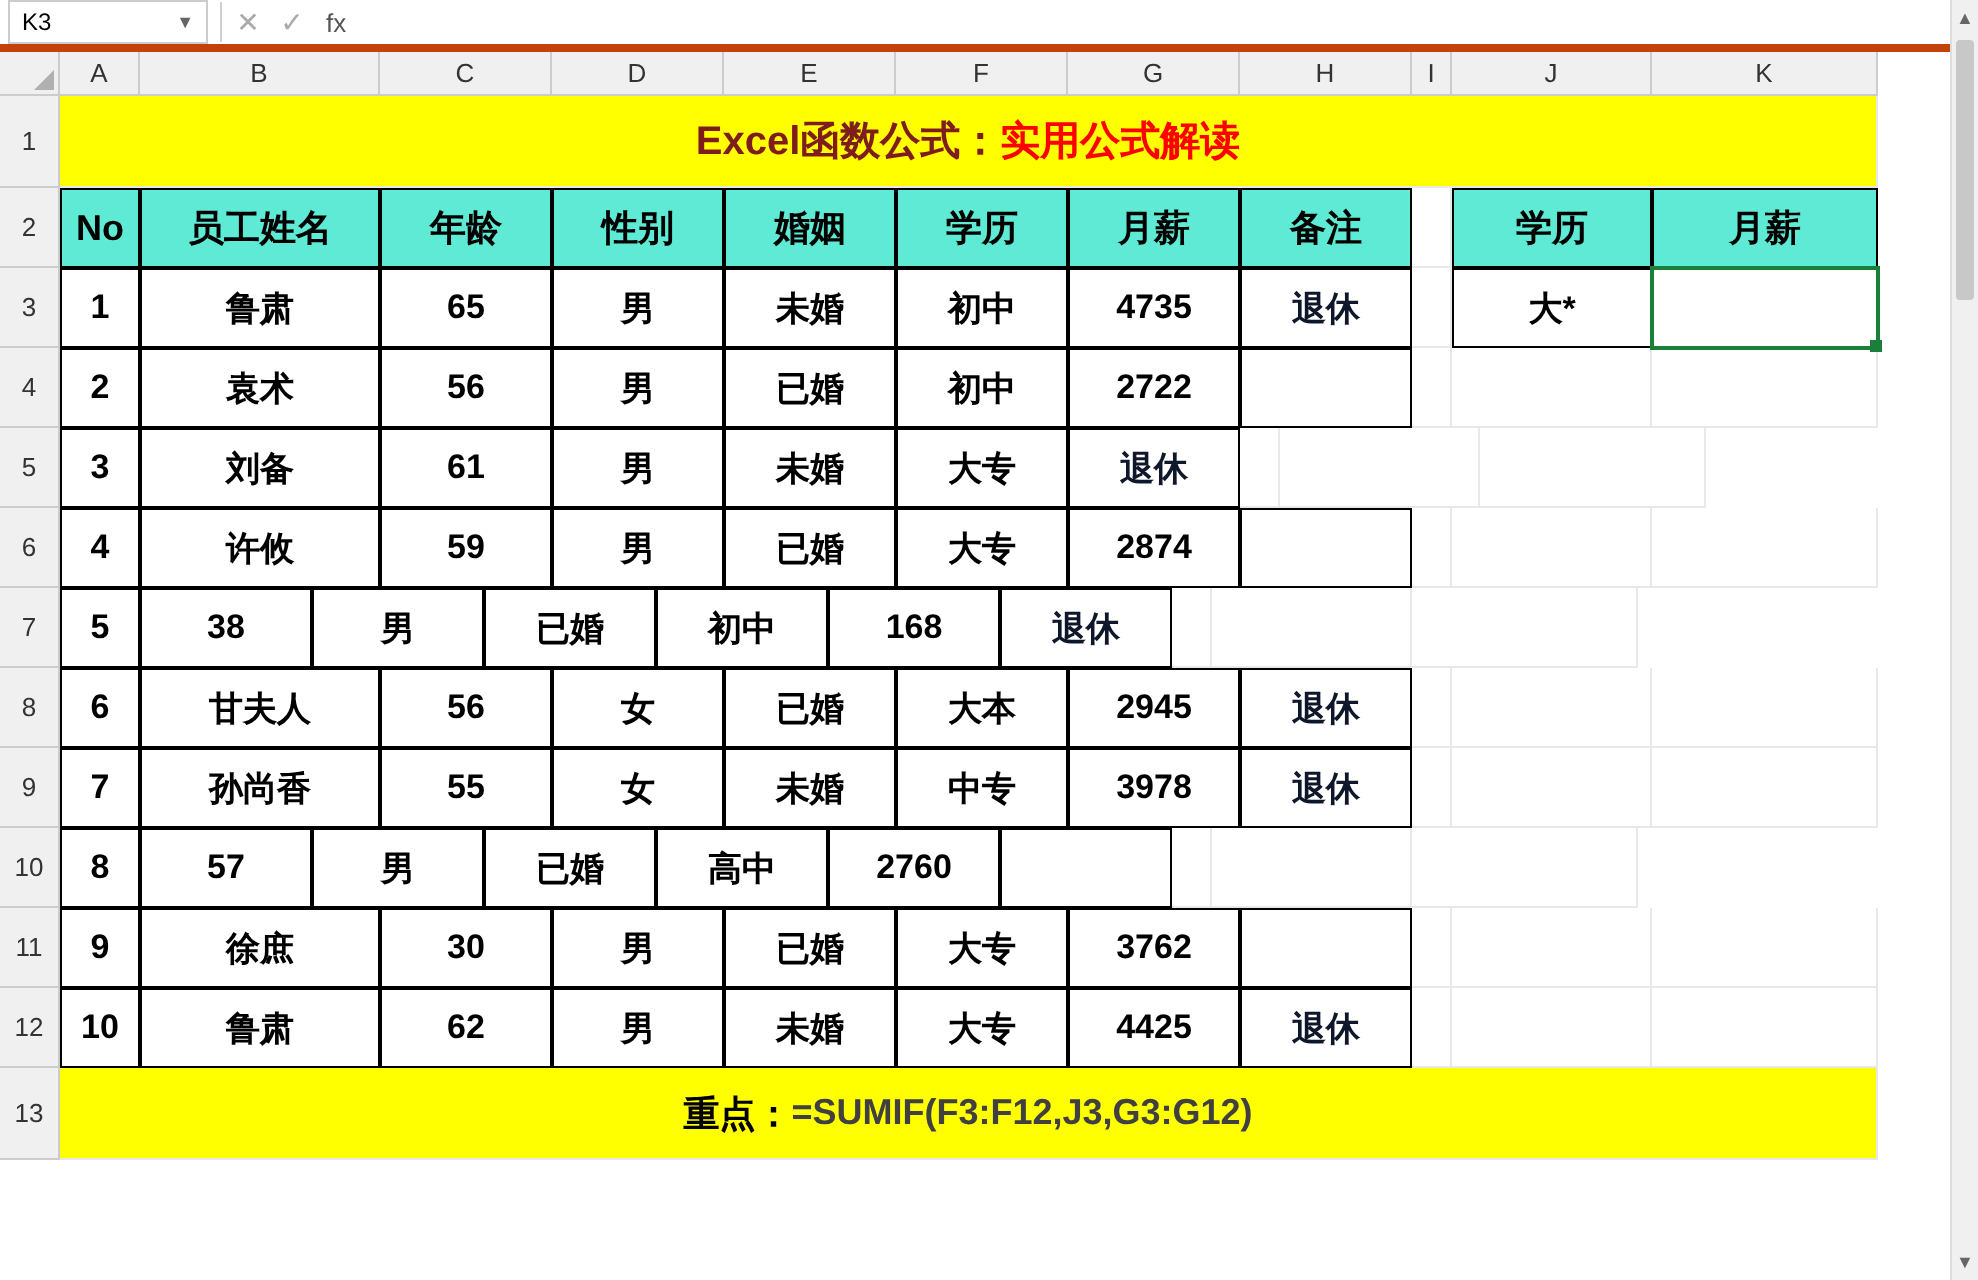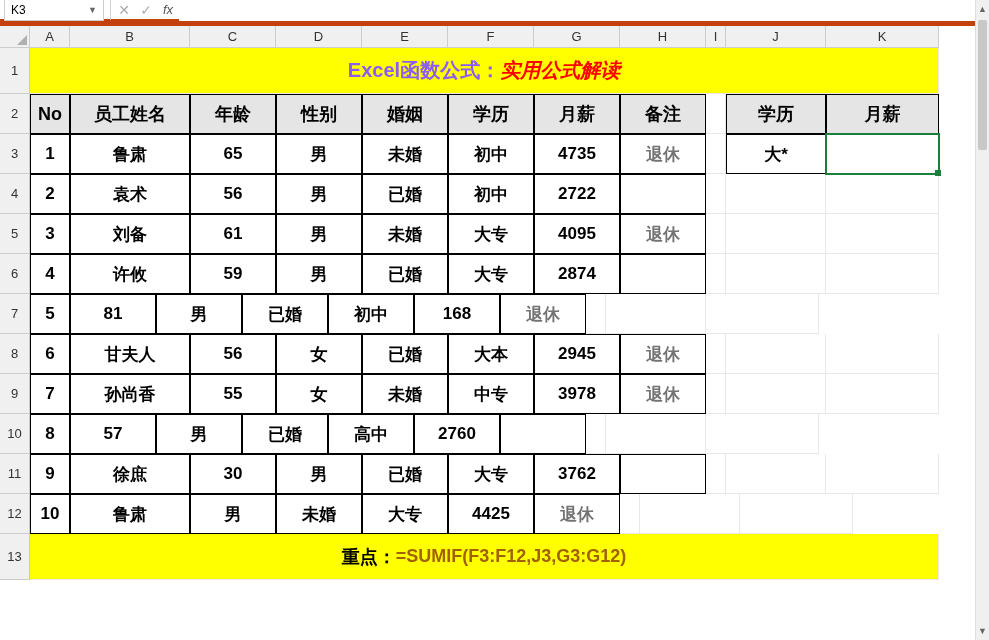--- a/index.html
+++ b/index.html
@@ -1,24 +1,24 @@
 <!DOCTYPE html>
 <html><head>
 <meta charset="utf-8">
 <style>
 * { margin: 0; padding: 0; box-sizing: border-box; }
 body { font-family: "Microsoft YaHei", SimSun, sans-serif; font-size: 14px; background: #fff; overflow: hidden; width: 989px; height: 640px; }
 
 
-.formula-bar { display: flex; align-items: center; height: 26px; border-bottom: 7px solid #c2410c; background: #fff; justify-content: center; }
+.formula-bar { display: flex; align-items: center; height: 26px; border-bottom: 4px solid #c2410c; background: #fff; justify-content: center; }
 .name-box { width: 100px; height: 22px; border: 1px solid #ccc; margin: 0 4px; padding: 0 6px; font-size: 12px; display: flex; align-items: center; justify-content: space-between; background: #fff; }
 .name-box-dd { color: #666; font-size: 9px; }
 .fb-sep { width: 1px; height: 20px; background: #d0d0d0; margin: 0 2px; }
 .fb-btn { width: 22px; text-align: center; color: #aaa; font-size: 14px; cursor: pointer; }
-.fx-label { font-style: italic; font-size: 13px; color: #555; padding: 0 6px; }
+.fx-label { font-size: 13px; color: #555; padding: 0 6px; }
 .formula-input { flex: 1; height: 22px; border: none; padding: 0 6px; font-size: 12px; }
 
 
 .sheet-wrap { position: relative; display: flex; }
 .corner { width: 30px; height: 22px; background: #f0f0f0; border-right: 1px solid #ccc; border-bottom: 1px solid #ccc; position: relative; }
 .corner::after { content: ""; position: absolute; right: 2px; bottom: 2px; width: 0; height: 0; border-left: 10px solid transparent; border-bottom: 10px solid #b0b0b0; }
 .col-headers { display: flex; flex: 1; }
 .col-h { height: 22px; background: #f0f0f0; border-right: 1px solid #ccc; border-bottom: 1px solid #ccc; display: flex; align-items: center; justify-content: center; font-size: 13px; color: #333; }
 
 .row-area { display: flex; }
@@ -41,33 +41,33 @@
 .wE { width: 86px; }
 .wF { width: 86px; }
 .wG { width: 86px; }
 .wH { width: 86px; }
 .wI { width: 20px; }
 .wJ { width: 100px; }
 .wK { width: 113px; }
 
 
 .banner { background: yellow; font-weight: bold; font-size: 20px; display: flex; align-items: center; justify-content: center; }
-.banner .black { color: #8b5cf6; }
-.banner .red { color: red; font-style: italic; }
+.banner .black { color: #7f1d1d; }
+.banner .red { color: red; }
 
 
 .tb { border: 1px solid #000 !important; }
-.th-cell { font-weight: bold; font-size: 18px; background: #e5e5e5; }
+.th-cell { font-weight: bold; font-size: 18px; background: #5eead4; }
 .td-cell { font-weight: bold; font-size: 17px; background: #fff; }
-.remark-red { color: #737373; }
+.remark-red { color: #0f172a; }
 
 
 .footer { background: yellow; font-weight: bold; font-size: 18px; display: flex; align-items: center; justify-content: center; }
 .footer .lbl { color: #000; }
-.footer .formula { color: #a16207; }
+.footer .formula { color: #404040; }
 
 
 .selected-cell { outline: 2px solid #1a7f3b; outline-offset: -1px; position: relative; }
 .selected-cell::after { content: ""; position: absolute; right: -3px; bottom: -3px; width: 6px; height: 6px; background: #1a7f3b; }
 
 
 .vscroll { position: absolute; right: 0; top: 0; bottom: 0; width: 14px; background: #f0f0f0; border-left: 1px solid #ddd; }
 .vscroll .thumb { position: absolute; left: 2px; right: 2px; top: 20px; height: 130px; background: #c8c8c8; border-radius: 2px; }
 .vscroll .arrow { position: absolute; left: 0; right: 0; height: 14px; display: flex; align-items: center; justify-content: center; color: #666; font-size: 9px; }
 .vscroll .arrow.up { top: 2px; } .vscroll .arrow.down { bottom: 2px; }
@@ -166,42 +166,41 @@
         <div class="cell wJ med"></div>
         <div class="cell wK med"></div>
       </div>
       <div class="cell-row">
         <div class="cell wA med tb td-cell">3</div>
         <div class="cell wB med tb td-cell">刘备</div>
         <div class="cell wC med tb td-cell">61</div>
         <div class="cell wD med tb td-cell">男</div>
         <div class="cell wE med tb td-cell">未婚</div>
         <div class="cell wF med tb td-cell">大专</div>
-        <div class="cell wG med tb td-cell">4095</div>
         <div class="cell wH med tb td-cell remark-red">退休</div>
         <div class="cell wI med"></div>
         <div class="cell wJ med"></div>
         <div class="cell wK med"></div>
       </div>
       <div class="cell-row">
         <div class="cell wA med tb td-cell">4</div>
         <div class="cell wB med tb td-cell">许攸</div>
         <div class="cell wC med tb td-cell">59</div>
         <div class="cell wD med tb td-cell">男</div>
         <div class="cell wE med tb td-cell">已婚</div>
         <div class="cell wF med tb td-cell">大专</div>
         <div class="cell wG med tb td-cell">2874</div>
         <div class="cell wH med tb td-cell remark-red"></div>
         <div class="cell wI med"></div>
         <div class="cell wJ med"></div>
         <div class="cell wK med"></div>
       </div>
       <div class="cell-row">
         <div class="cell wA med tb td-cell">5</div>
-        <div class="cell wC med tb td-cell">81</div>
+        <div class="cell wC med tb td-cell">38</div>
         <div class="cell wD med tb td-cell">男</div>
         <div class="cell wE med tb td-cell">已婚</div>
         <div class="cell wF med tb td-cell">初中</div>
         <div class="cell wG med tb td-cell">168</div>
         <div class="cell wH med tb td-cell remark-red">退休</div>
         <div class="cell wI med"></div>
         <div class="cell wJ med"></div>
         <div class="cell wK med"></div>
       </div>
       <div class="cell-row">
@@ -251,20 +250,21 @@
         <div class="cell wF med tb td-cell">大专</div>
         <div class="cell wG med tb td-cell">3762</div>
         <div class="cell wH med tb td-cell remark-red"></div>
         <div class="cell wI med"></div>
         <div class="cell wJ med"></div>
         <div class="cell wK med"></div>
       </div>
       <div class="cell-row">
         <div class="cell wA med tb td-cell">10</div>
         <div class="cell wB med tb td-cell">鲁肃</div>
+        <div class="cell wC med tb td-cell">62</div>
         <div class="cell wD med tb td-cell">男</div>
         <div class="cell wE med tb td-cell">未婚</div>
         <div class="cell wF med tb td-cell">大专</div>
         <div class="cell wG med tb td-cell">4425</div>
         <div class="cell wH med tb td-cell remark-red">退休</div>
         <div class="cell wI med"></div>
         <div class="cell wJ med"></div>
         <div class="cell wK med"></div>
       </div>
       <div class="cell-row">

